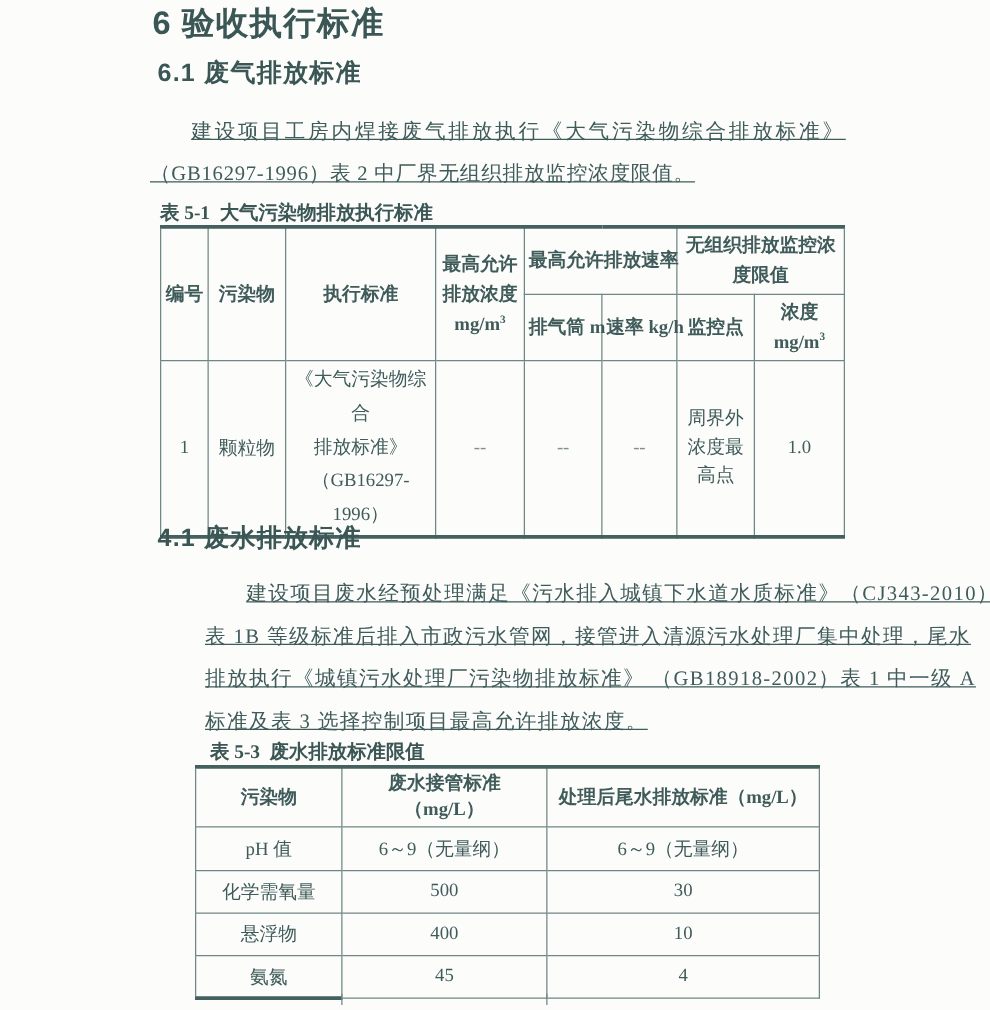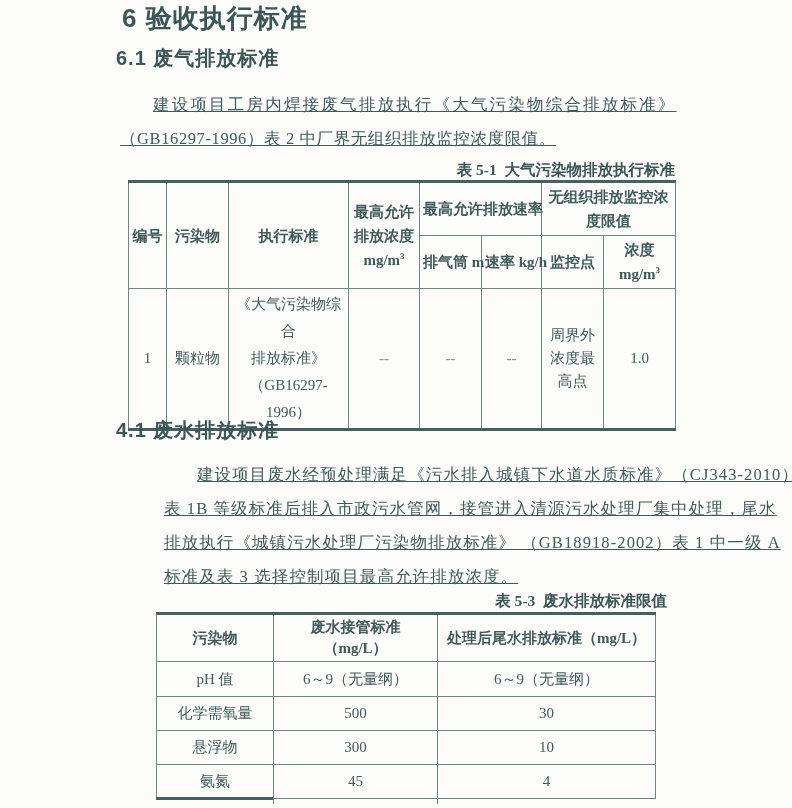--- a/index.html
+++ b/index.html
@@ -21,40 +21,40 @@
     background:var(--bg);
     overflow:hidden;
   }
   .h1{
     position:absolute;left:122px;top:1px;
     font-family:"Liberation Sans","DejaVu Sans",sans-serif;
     font-weight:bold;font-size:26px;color:var(--heading);
     letter-spacing:1px;
   }
   .h2{
-    position:absolute;left:116px;
+    position:absolute;left:126px;
     font-family:"Liberation Sans","DejaVu Sans",sans-serif;
     font-weight:bold;font-size:20px;color:var(--heading);
     letter-spacing:1px;
   }
   .h2-61{top:45px;}
   .h2-62{top:417px;}
   .para{
     position:absolute;left:120px;width:560px;
     font-size:16.5px;line-height:34px;color:var(--text);text-decoration:underline;
   }
   .para-61{top:88px;}
   .para-62{top:458px;}
   .p-line{white-space:nowrap;}
   .indent{ text-indent:33px; }
   .ls2{letter-spacing:2.2px;}
   .ls05{letter-spacing:0.6px;}
   .ls08{letter-spacing:1.1px;margin-left:44px;}
   .caption{
-    position:absolute;text-align:right;
+    position:absolute;text-align:left;
     font-weight:bold;font-size:15.5px;color:var(--heading);
     white-space:pre;
   }
   .caption-51{left:128px;top:160px;width:547px;}
   .caption-53{left:168px;top:591px;width:499px;}
   table{
     border-collapse:collapse;
     table-layout:fixed;
     position:absolute;
     font-size:15px;
@@ -193,21 +193,21 @@
       <td>6～9（无量纲）</td>
       <td>6～9（无量纲）</td>
     </tr>
     <tr>
       <td>化学需氧量</td>
       <td>500</td>
       <td>30</td>
     </tr>
     <tr>
       <td>悬浮物</td>
-      <td>300</td>
+      <td>400</td>
       <td>10</td>
     </tr>
     <tr class="r-last">
       <td class="thick-bottom">氨氮</td>
       <td>45</td>
       <td>4</td>
     </tr>
   </tbody>
     </table>
 

